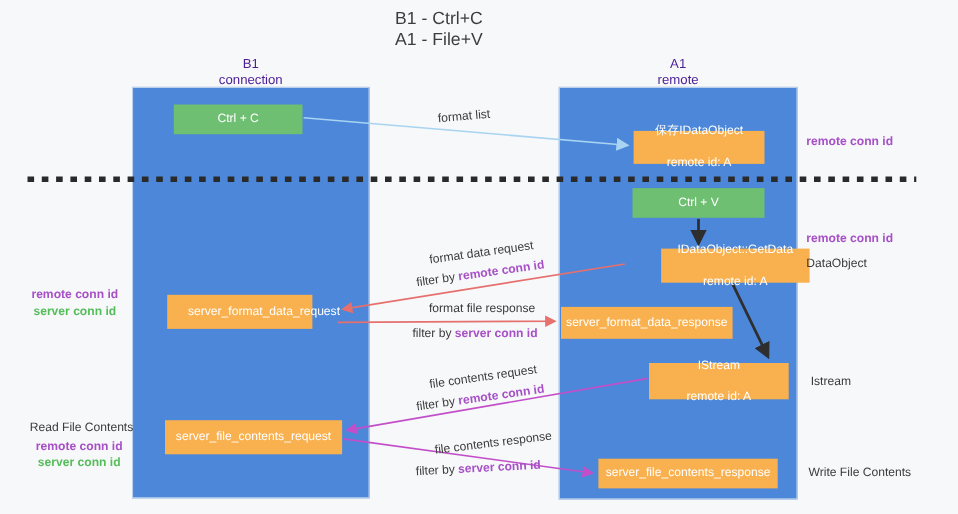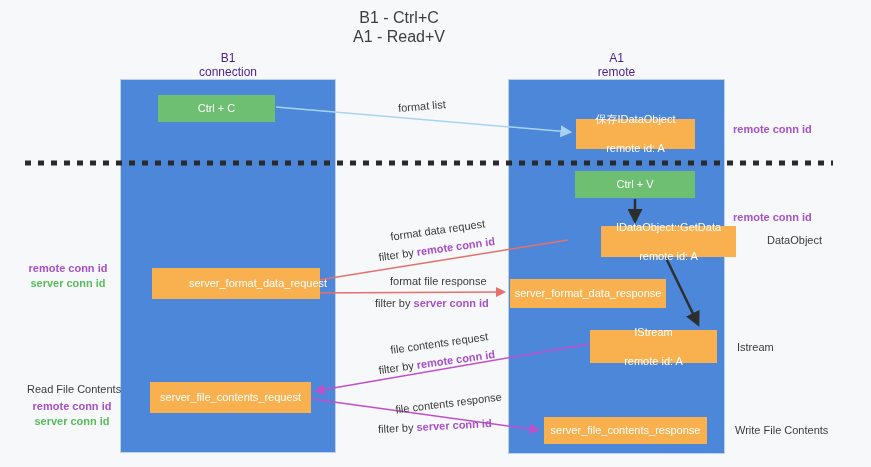--- a/index.html
+++ b/index.html
@@ -22,21 +22,21 @@
   .rot-5{transform:rotate(-5deg);}
   .rot-3{transform:rotate(-3deg);}
 </style>
 </head>
 <body>
 
 <div id="stage">
 
   <div class="title">
     <div>B1 - Ctrl+C</div>
-    <div>A1 - Read+V</div>
+    <div>A1 - File+V</div>
   </div>
 
   <div class="col-header" style="left:120px;top:51px;width:216px;">
     <div>B1</div>
     <div>connection</div>
   </div>
   <div class="col-header" style="left:508px;top:51px;width:217px;">
     <div>A1</div>
     <div>remote</div>
   </div>
@@ -88,21 +88,21 @@
 
   <div class="node green" style="left:575px;top:171px;width:120px;height:27px;">
     <div>Ctrl + V</div>
   </div>
 
   <div class="node orange" style="left:601px;top:226px;width:135px;height:31px;">
     <div>IDataObject::GetData</div>
     <div>remote id: A</div>
   </div>
 
-  <div class="node orange" style="left:152px;top:268px;width:168px;height:31px;padding-left:44px;">
+  <div class="node orange" style="left:152px;top:268px;width:132px;height:31px;padding-left:44px;">
     <div>server_format_data_request</div>
   </div>
 
   <div class="node orange" style="left:510px;top:279px;width:156px;height:29px;">
     <div>server_format_data_response</div>
   </div>
 
   <div class="node orange" style="left:590px;top:330px;width:127px;height:33px;">
     <div>IStream</div>
     <div>remote id: A</div>
@@ -133,21 +133,21 @@
     <span class="blackt">filter by </span><span class="purple">remote conn id</span>
   </div>
 
   <div class="anno rot-7" style="left:395px;top:397px;">file contents response</div>
   <div class="anno rot-3" style="left:378px;top:420px;">
     <span class="blackt">filter by </span><span class="purple">server conn id</span>
   </div>
 
   <div class="anno purple" style="left:733px;top:123px;">remote conn id</div>
   <div class="anno purple" style="left:733px;top:211px;">remote conn id</div>
-  <div class="anno" style="left:767px;top:234px;">DataObject</div>
+  <div class="anno" style="left:733px;top:234px;">DataObject</div>
   <div class="anno" style="left:737px;top:341px;">Istream</div>
   <div class="anno" style="left:735px;top:424px;">Write File Contents</div>
 
   <div class="anno purple" style="left:26px;top:262px;width:84px;text-align:center;">remote conn id</div>
   <div class="anno greent" style="left:26px;top:277px;width:84px;text-align:center;">server conn id</div>
 
   <div class="anno" style="left:27px;top:383px;">Read File Contents</div>
   <div class="anno purple" style="left:27px;top:400px;width:90px;text-align:center;">remote conn id</div>
   <div class="anno greent" style="left:27px;top:415px;width:90px;text-align:center;">server conn id</div>
 

